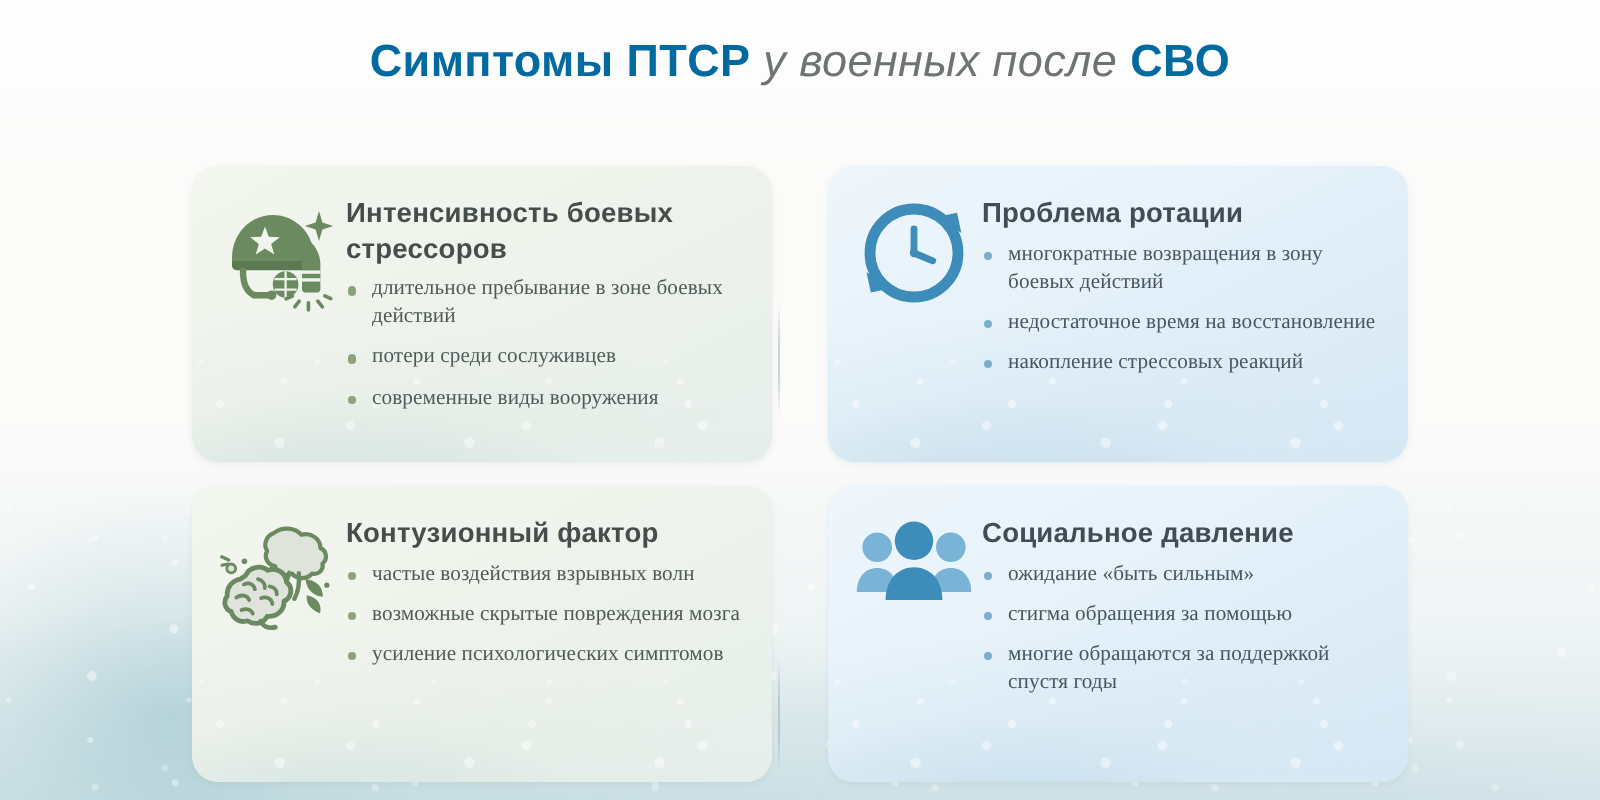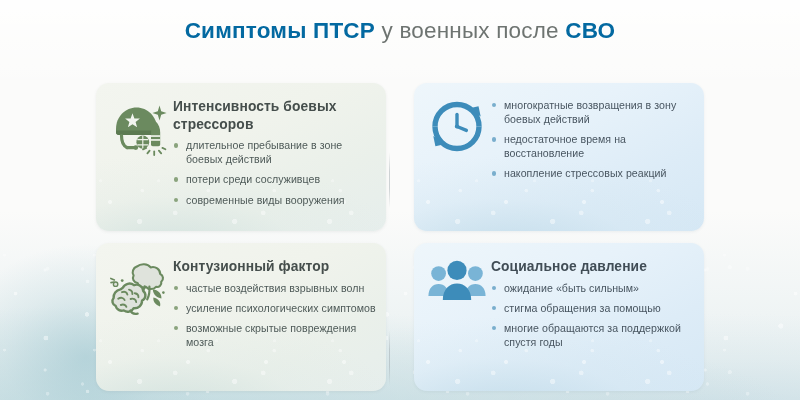--- a/index.html
+++ b/index.html
@@ -55,21 +55,21 @@
 
   
   .title-wrap{
     position:absolute; top:18px; left:0; right:0;
     text-align:center; z-index:5;
   }
   .title{
     font-size:22.5px; letter-spacing:.2px; white-space:nowrap;
   }
   .title .t-strong{ font-weight:700; color:#0369a1; }
-  .title .t-light { font-weight:400; color:#6e7471; }
+  .title .t-light { font-weight:400; color:#6e7471;font-style:italic; }
 
   
   .grid{
     position:absolute;
     left:96px; top:83px;
     width:608px; height:308px;
     display:grid;
     grid-template-columns:290px 290px;
     grid-template-rows:148px 148px;
     column-gap:28px; row-gap:12px;
@@ -131,21 +131,21 @@
   .card-title{
     font-size:13.8px;
     font-weight:600;
     color:#414d56;
     line-height:1.28;
     letter-spacing:.1px;
     margin-bottom:5px;
   }
   .card.green .card-title{ color:#454e4c; }
 
-  ul.bullets{ list-style:none; }
+  ul.bullets{ list-style:none;font-family:Liberation Serif, serif; }
   ul.bullets li{
     position:relative;
     padding-left:13px;
     font-size:10.6px;
     line-height:1.33;
     color:#4e5a58;
     margin-bottom:6px;
     letter-spacing:.05px;
   }
   .card.blue ul.bullets li{ color:#485560; }
@@ -246,20 +246,21 @@
 
           <path d="M15.6 46.4 L5.2 46.4 L5.2 36.0 Z" fill="#3d8cba" transform="rotate(-12 10 41)"></path>
 
           <path d="M28 27.5 L28 15.5" stroke="#3d8cba" stroke-width="3.4" stroke-linecap="round" fill="none"></path>
           <path d="M28 27.5 L37.4 31.4" stroke="#3d8cba" stroke-width="3.4" stroke-linecap="round" fill="none"></path>
           <circle cx="28" cy="27.5" r="2.1" fill="#3d8cba"></circle>
         </svg>
       </div>
 
       <div class="body-col">
+        <div class="card-title">Проблема ротации</div>
         <ul class="bullets">
           <li>многократные возвращения в зону боевых действий</li>
           <li>недостаточное время на восстановление</li>
           <li>накопление стрессовых  реакций</li>
         </ul>
       </div>
     </div>
 
     <div class="card green row2">
       <div class="card-speckle"></div>
@@ -293,22 +294,22 @@
           <path d="M2.8 19.4 L6.4 21.0" stroke="#6b8a5f" stroke-width="1.6" stroke-linecap="round"></path>
           <path d="M3.0 23.6 L6.0 23.0" stroke="#6b8a5f" stroke-width="1.6" stroke-linecap="round"></path>
           <circle cx="55.4" cy="33.6" r="1.3" fill="#6b8a5f"></circle>
         </svg>
       </div>
 
       <div class="body-col">
         <div class="card-title">Контузионный фактор</div>
         <ul class="bullets">
           <li>частые воздействия взрывных волн</li>
+          <li>возможные скрытые повреждения мозга</li>
           <li>усиление психологических симптомов</li>
-          <li>возможные скрытые повреждения мозга</li>
         </ul>
       </div>
     </div>
 
     <div class="card blue row2">
       <div class="card-speckle"></div>
 
       <div class="icon-col">
         <svg width="60" height="46" viewBox="0 0 60 46" aria-hidden="true">
 

